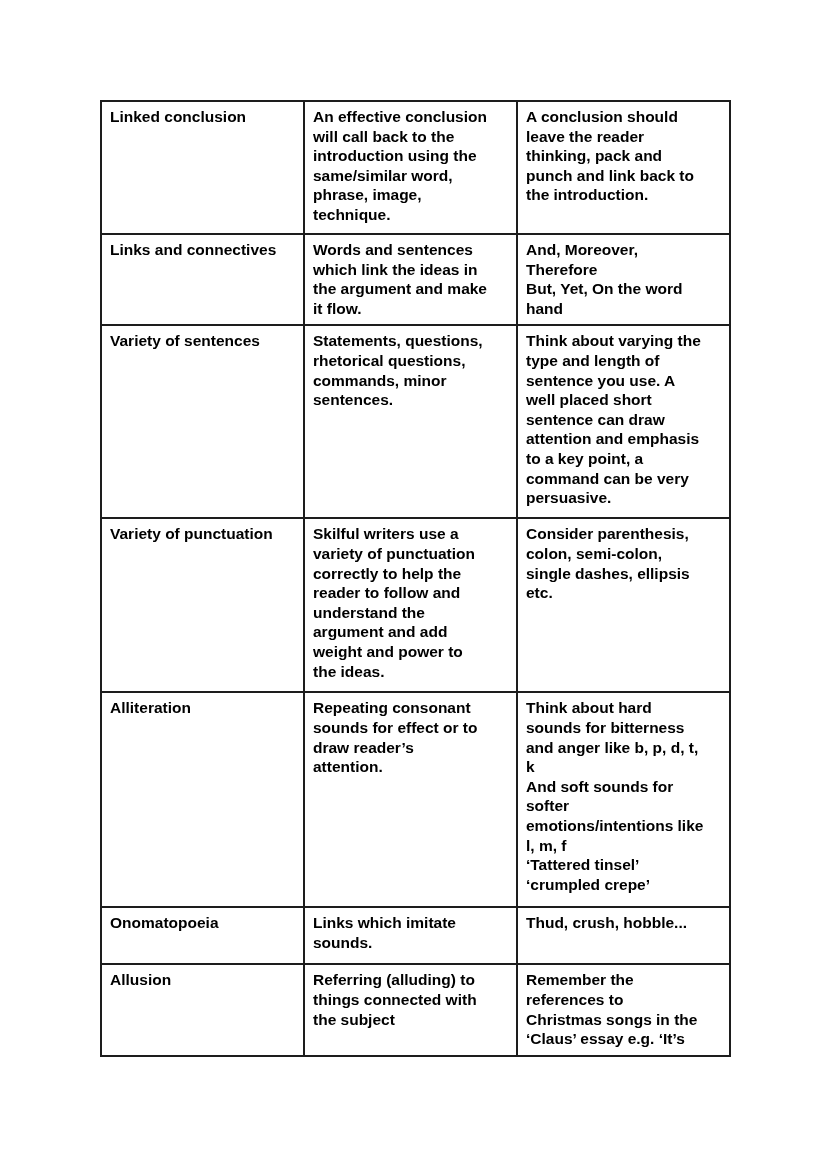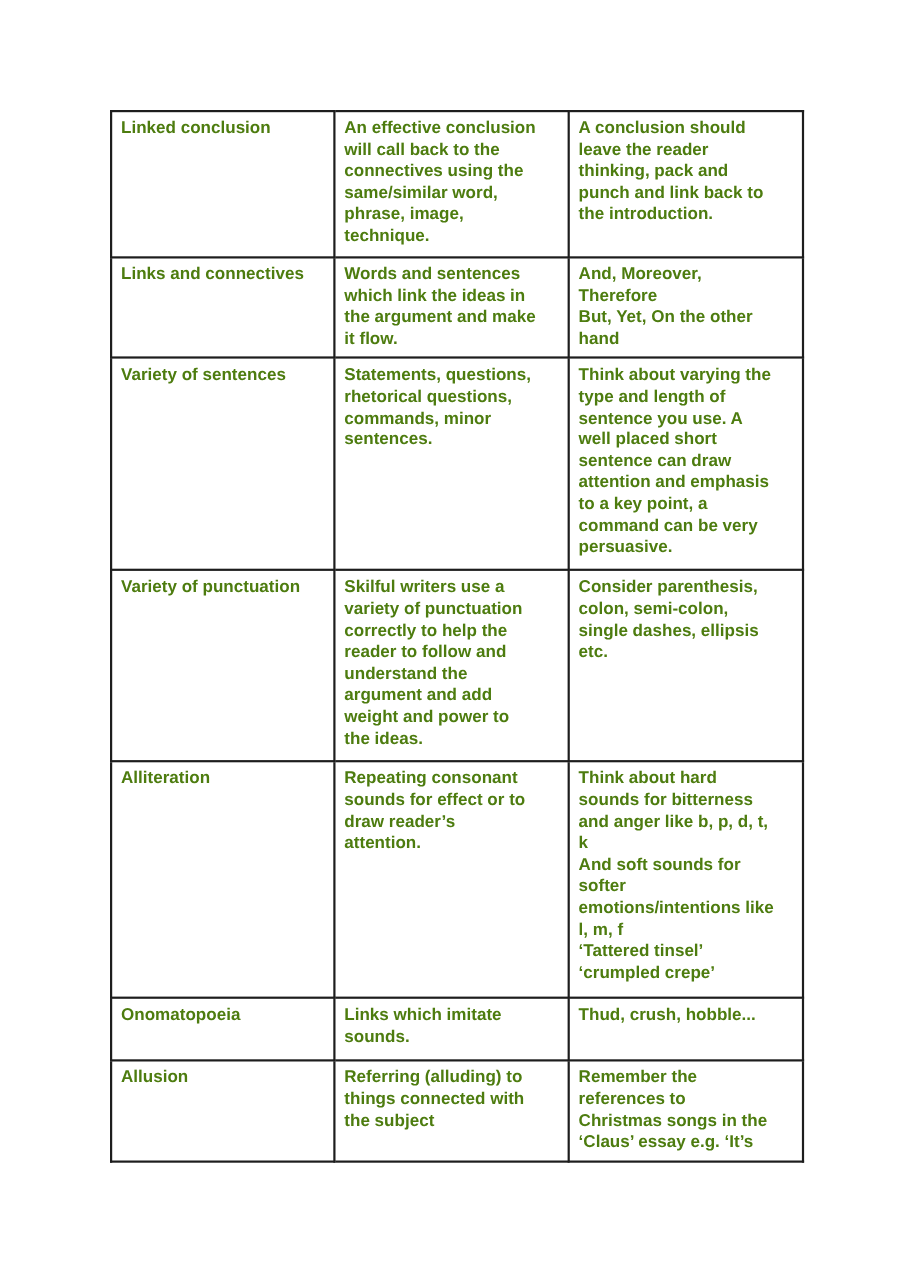--- a/index.html
+++ b/index.html
@@ -28,21 +28,21 @@
     border-collapse: collapse;
     table-layout: fixed;
   }
   table.doc-table td {
     border: 2px solid #1d1d1d;
     vertical-align: top;
     padding: 5px 5px 6px 8px;
     font-size: 15.5px;
     font-weight: 700;
     line-height: 19.6px;
-    color: #4d7c0f;
+    color: #000000;
     white-space: pre-line;
     overflow-wrap: break-word;
   }
   table.doc-table tr:nth-child(1) { height: 133px; }
   table.doc-table tr:nth-child(2) { height: 91px; }
   table.doc-table tr:nth-child(3) { height: 193px; margin-top: 40px; }
   table.doc-table tr:nth-child(4) { height: 174px; margin-top: 40px; }
   table.doc-table tr:nth-child(5) { height: 215px; padding-left: 28px; }
   table.doc-table tr:nth-child(6) { height: 57px; }
   table.doc-table tr:nth-child(7) { height: 91px; }
@@ -58,39 +58,39 @@
     <colgroup>
       <col class="c-term">
       <col class="c-def">
       <col class="c-ex">
     </colgroup>
     <tbody>
       <tr>
         <td>Linked conclusion</td>
         <td>An effective conclusion
 will call back to the
-connectives using the
+introduction using the
 same/similar word,
 phrase, image,
 technique.</td>
         <td>A conclusion should
 leave the reader
 thinking, pack and
 punch and link back to
 the introduction.</td>
       </tr>
       <tr>
         <td>Links and connectives</td>
         <td>Words and sentences
 which link the ideas in
 the argument and make
 it flow.</td>
         <td>And, Moreover,
 Therefore
-But, Yet, On the other
+But, Yet, On the word
 hand</td>
       </tr>
       <tr>
         <td>Variety of sentences</td>
         <td>Statements, questions,
 rhetorical questions,
 commands, minor
 sentences.</td>
         <td>Think about varying the
 type and length of

